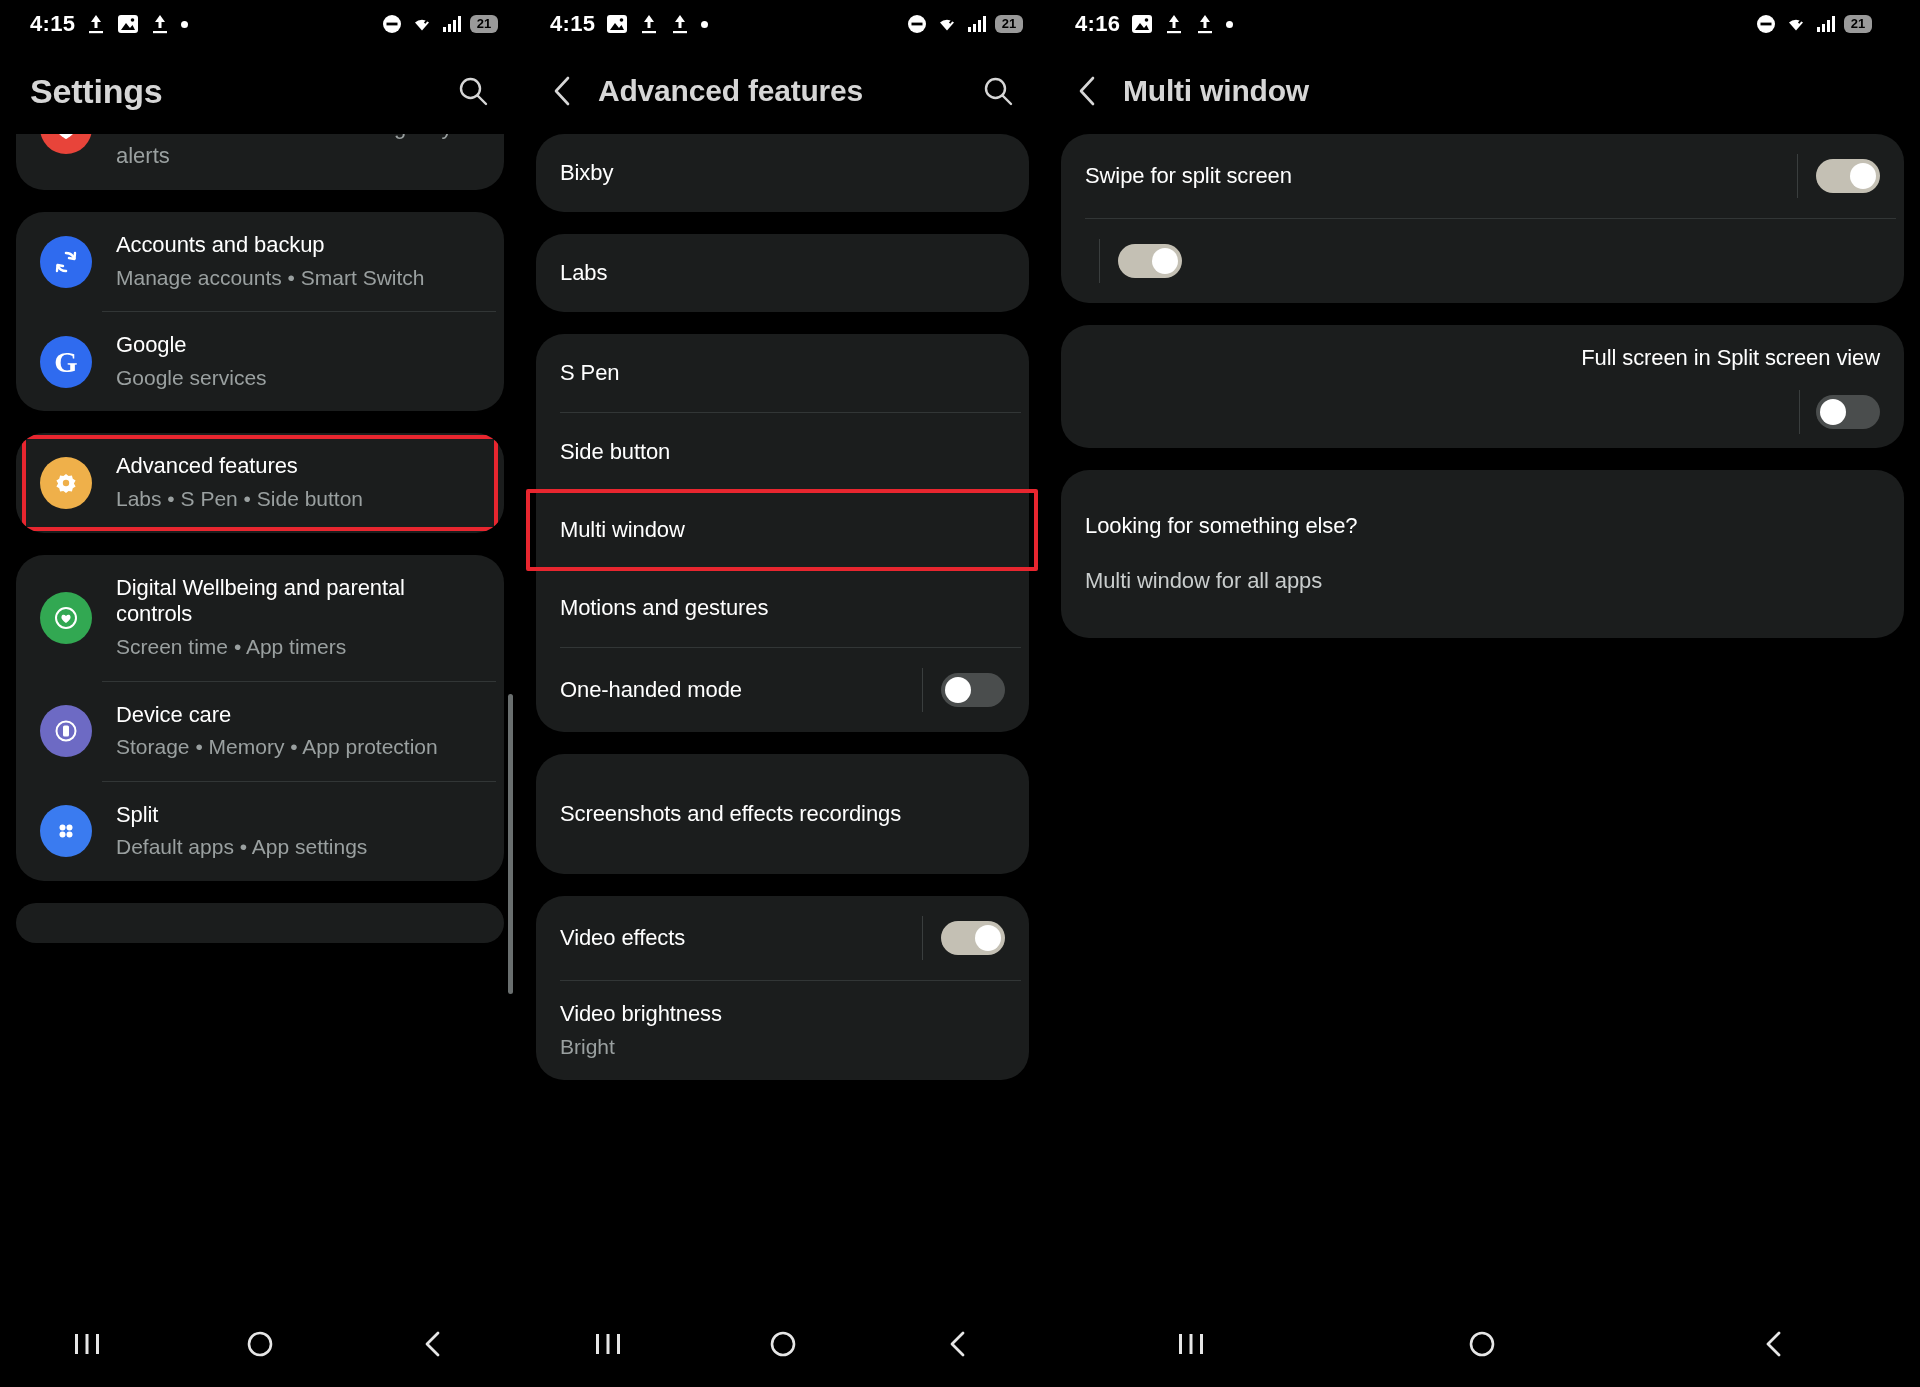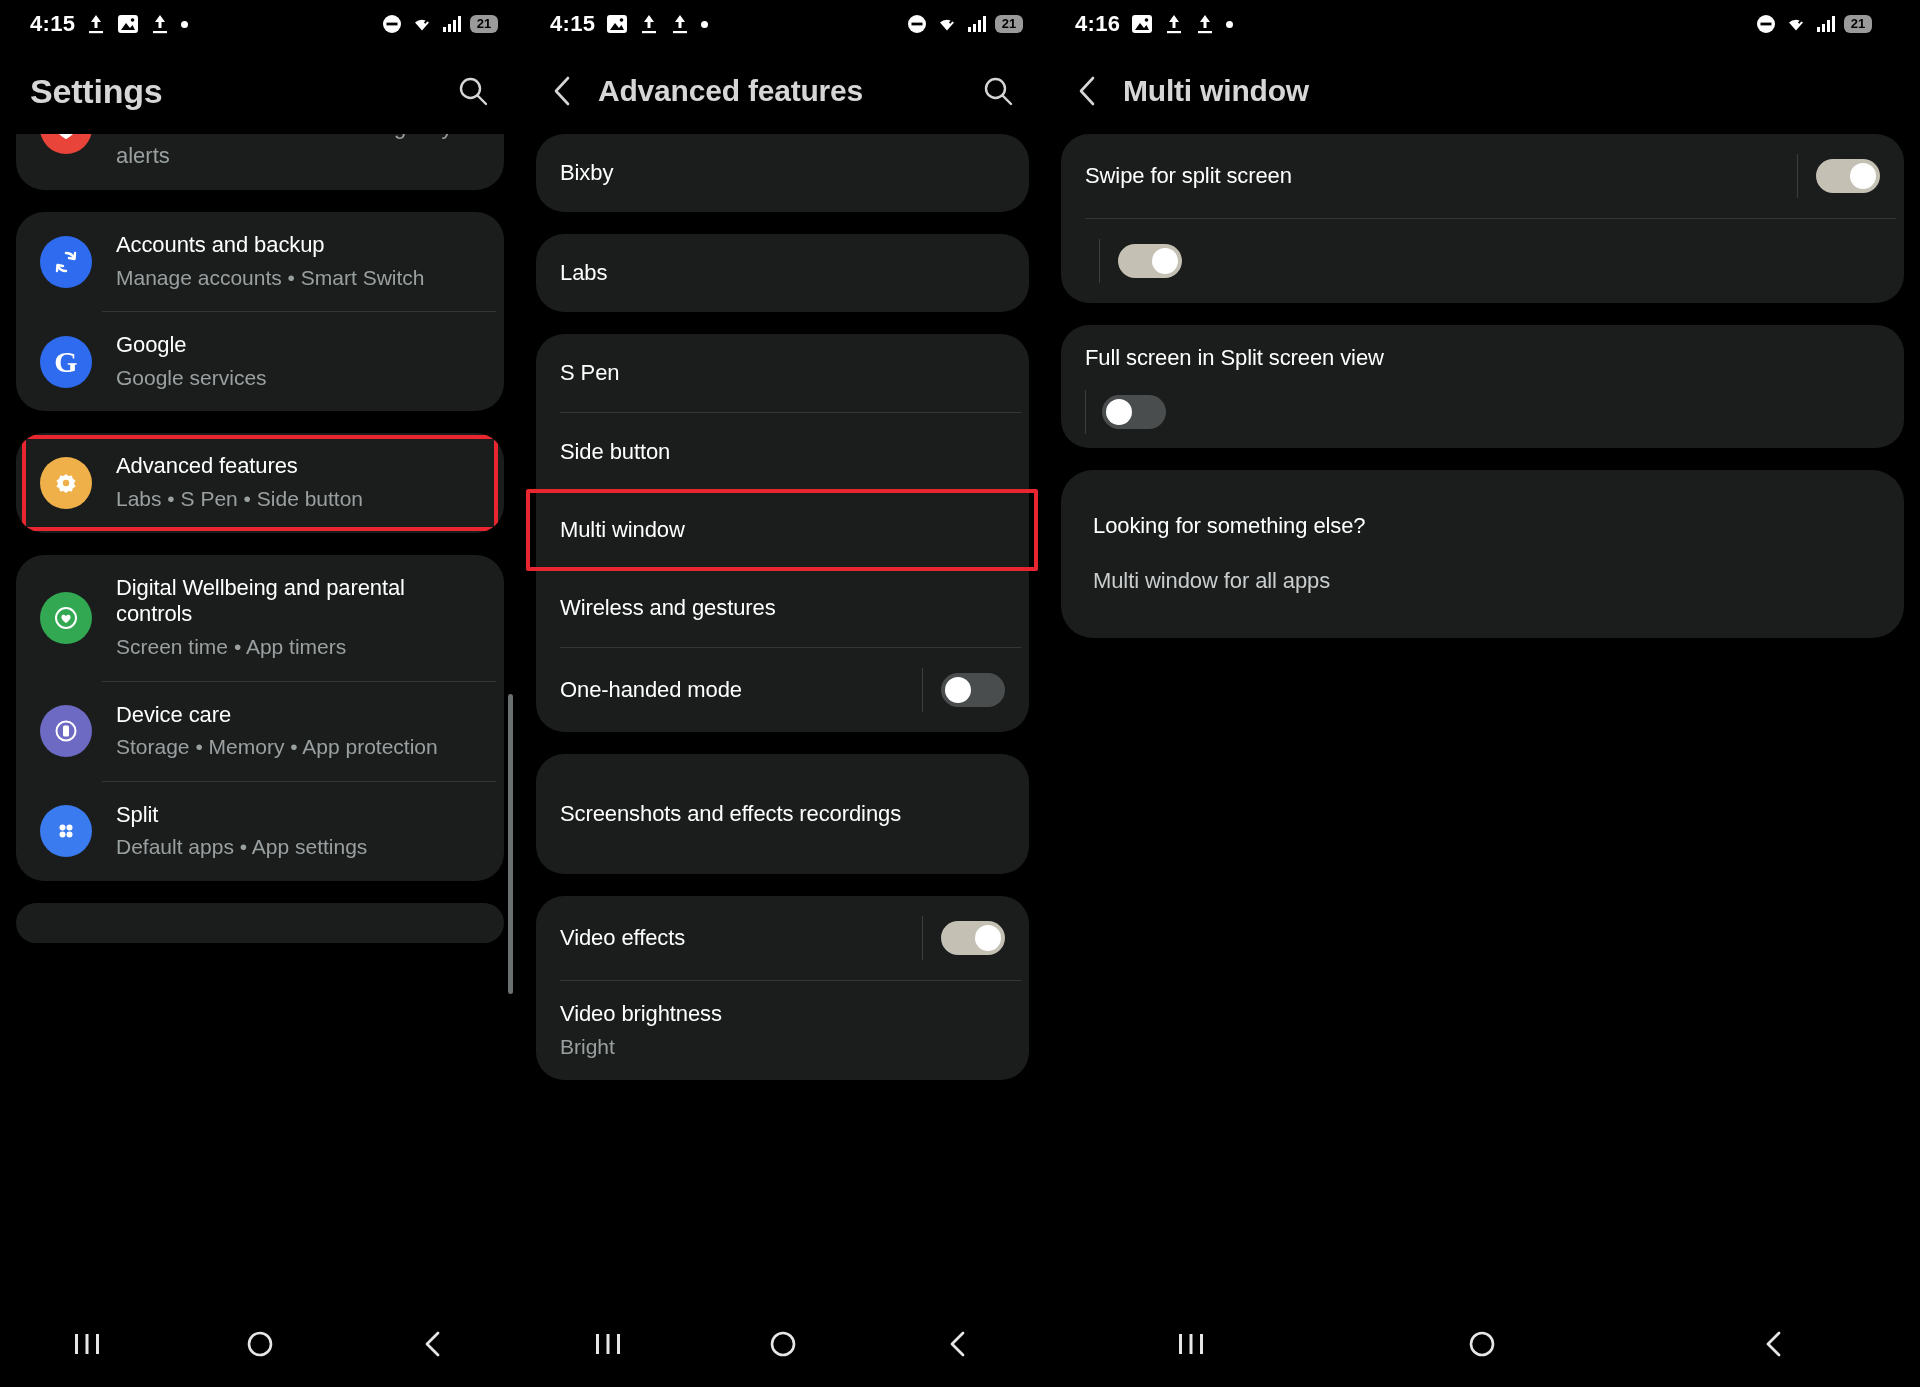--- a/index.html
+++ b/index.html
@@ -455,21 +455,21 @@
                 <div class="t1">Side button</div>
               </div>
           </div>
           <div class="row" id="mw-row">
             <div class="texts">
                 <div class="t1">Multi window</div>
               </div>
           </div>
           <div class="row">
             <div class="texts">
-                <div class="t1">Wireless and gestures</div>
+                <div class="t1">Motions and gestures</div>
               </div>
           </div>
           <div class="divider full"></div>
           <div class="row">
             <div class="texts">
                 <div class="t1">One-handed mode</div>
               </div>
             <div class="tog-wrap">
               <div class="tog-sep"></div>
               <div class="toggle off">
@@ -612,34 +612,34 @@
             <div class="tog-wrap">
               <div class="tog-sep"></div>
               <div class="toggle on">
                   <div class="knob"></div>
                 </div>
             </div>
           </div>
         </div>
 
         <div class="card">
-          <div class="row" style="flex-direction:column;align-items:flex-start;padding-bottom:14px;border-radius:24px;">
+          <div class="row" style="flex-direction:column;align-items:flex-end;padding-bottom:14px;border-radius:24px;">
             <div class="texts">
                 <div class="t1">Full screen in Split screen view</div>
               </div>
             <div style="display:flex;justify-content:flex-end;align-items:center;margin-top:18px;">
               <div class="tog-sep" style="margin-right:16px;"></div>
               <div class="toggle off">
                   <div class="knob"></div>
                 </div>
             </div>
           </div>
         </div>
 
-        <div class="card" style="padding:12px 8px 18px;border-radius:32px;">
+        <div class="card" style="padding:12px 0 18px;">
           <div class="row" style="padding-bottom:8px;">
             <div class="texts">
                 <div class="t1">Looking for something else?</div>
               </div>
           </div>
           <div class="row" style="padding-top:4px;min-height:60px;">
             <div class="texts">
                 <div class="t1" style="color:#c9cdcd;">Multi window for all apps</div>
               </div>
           </div>

